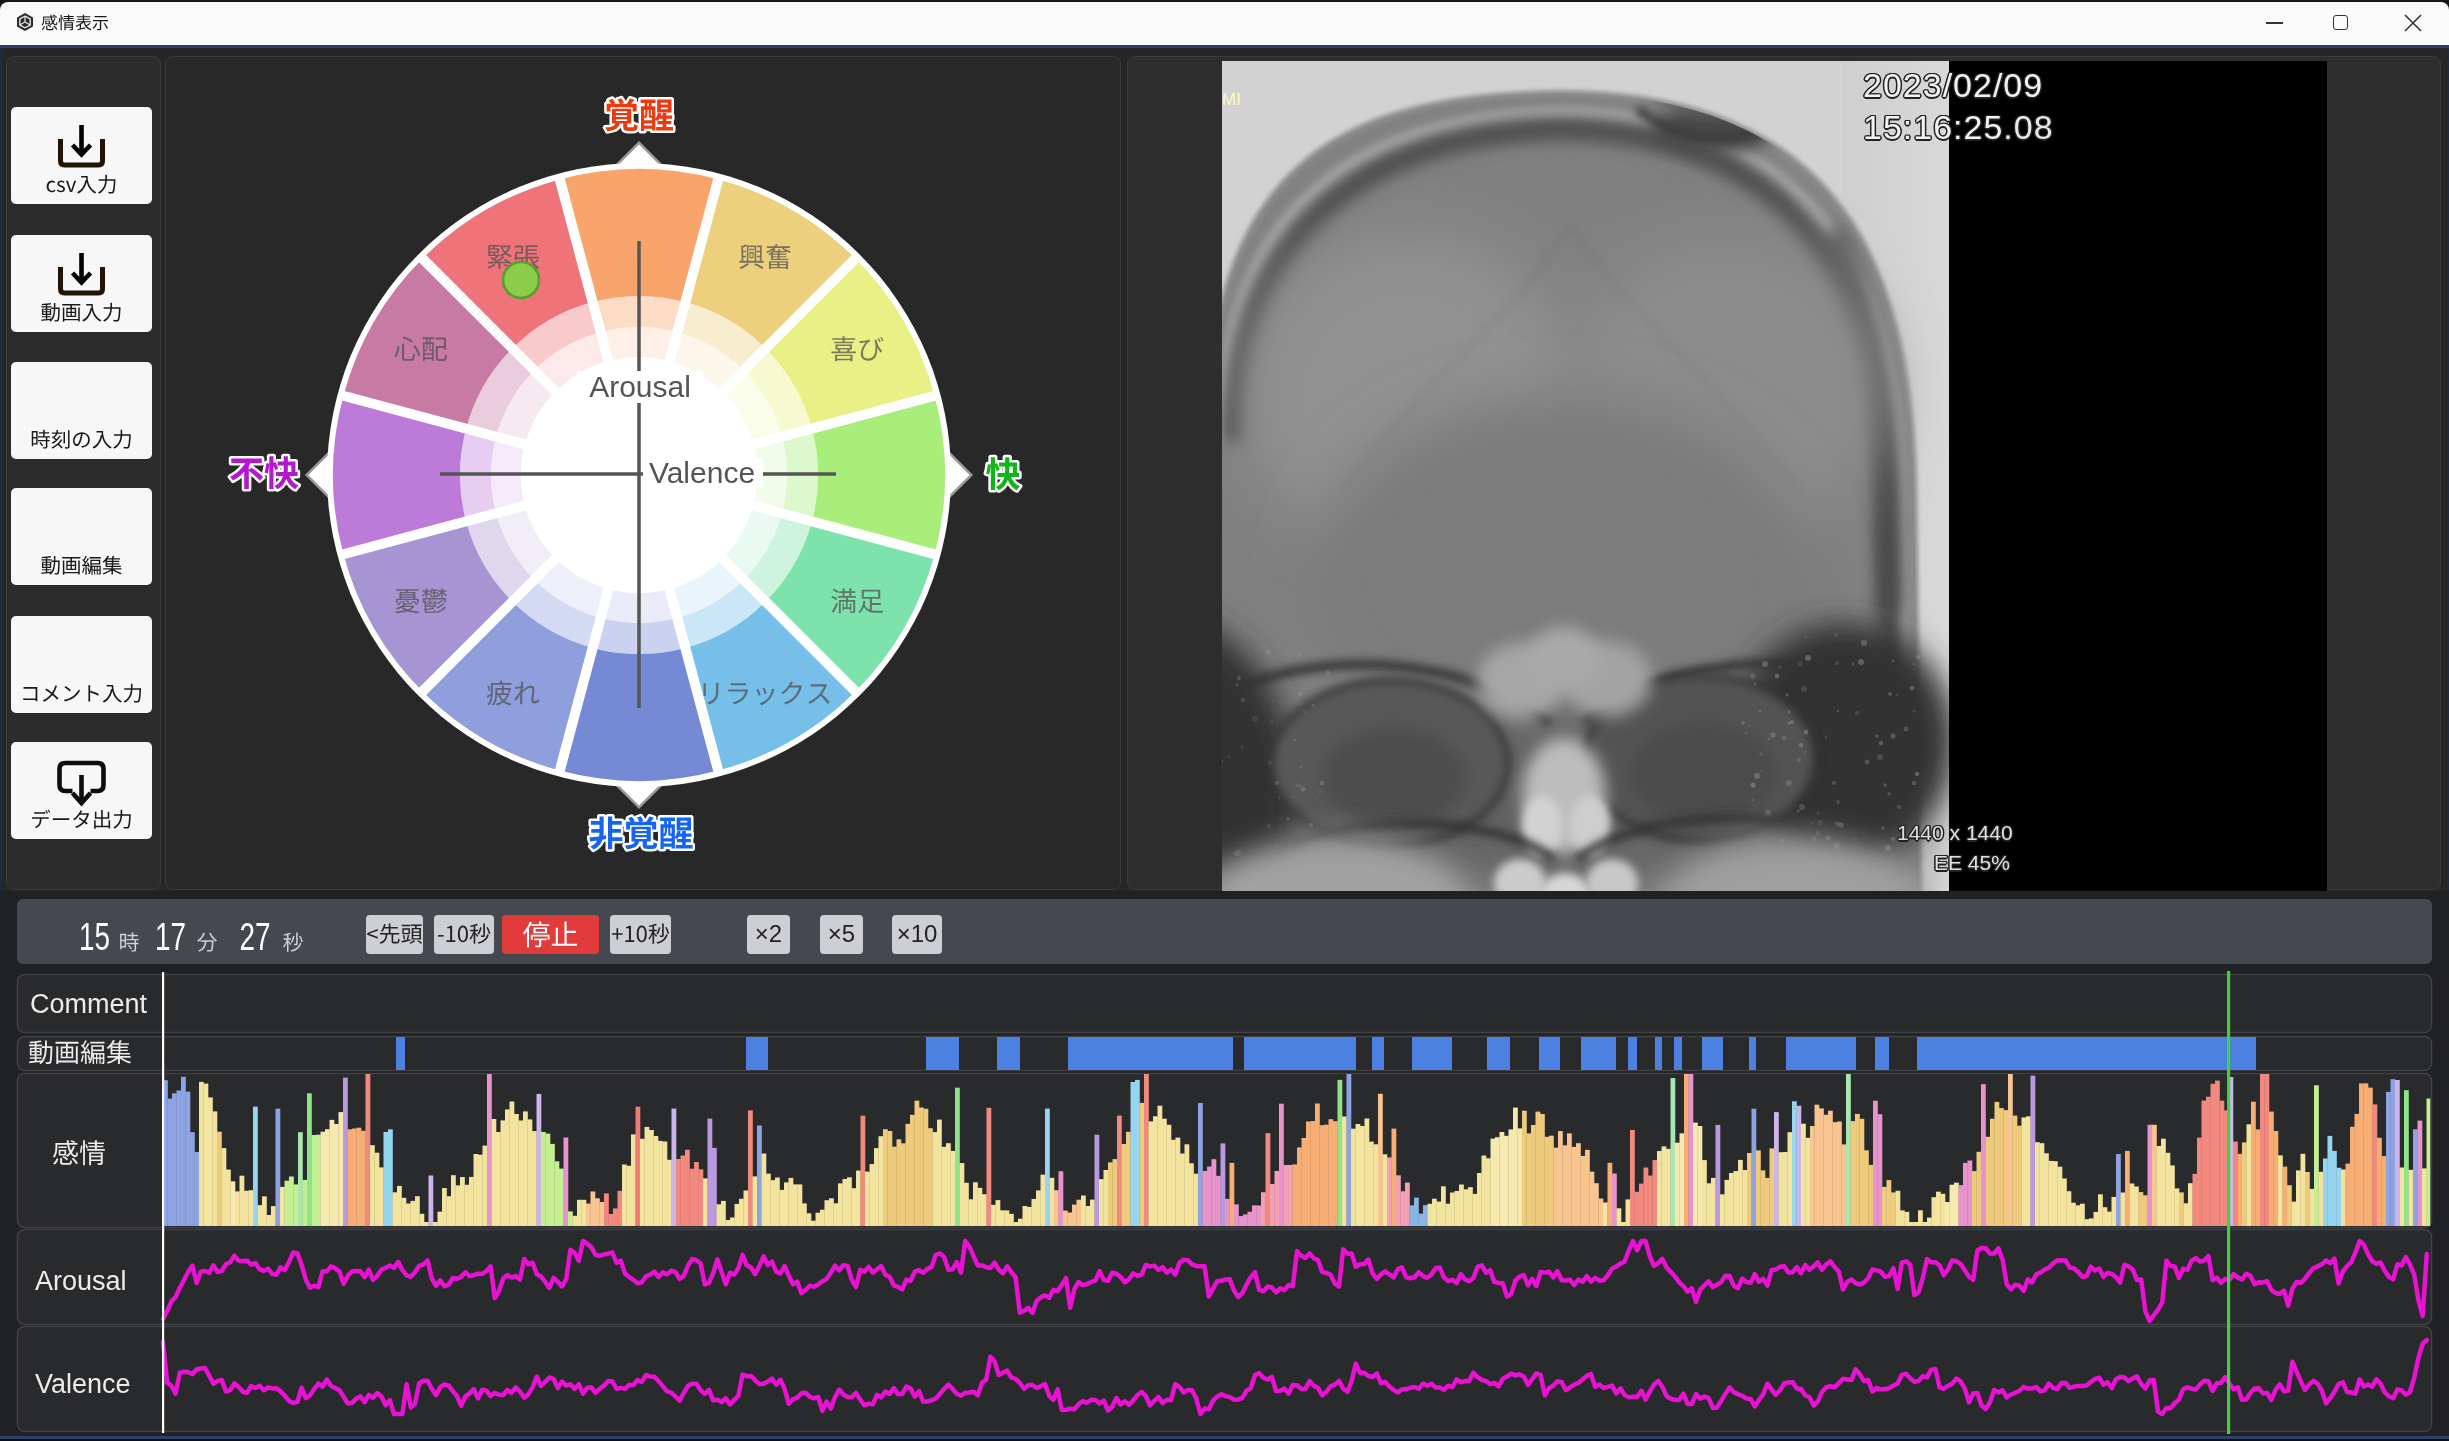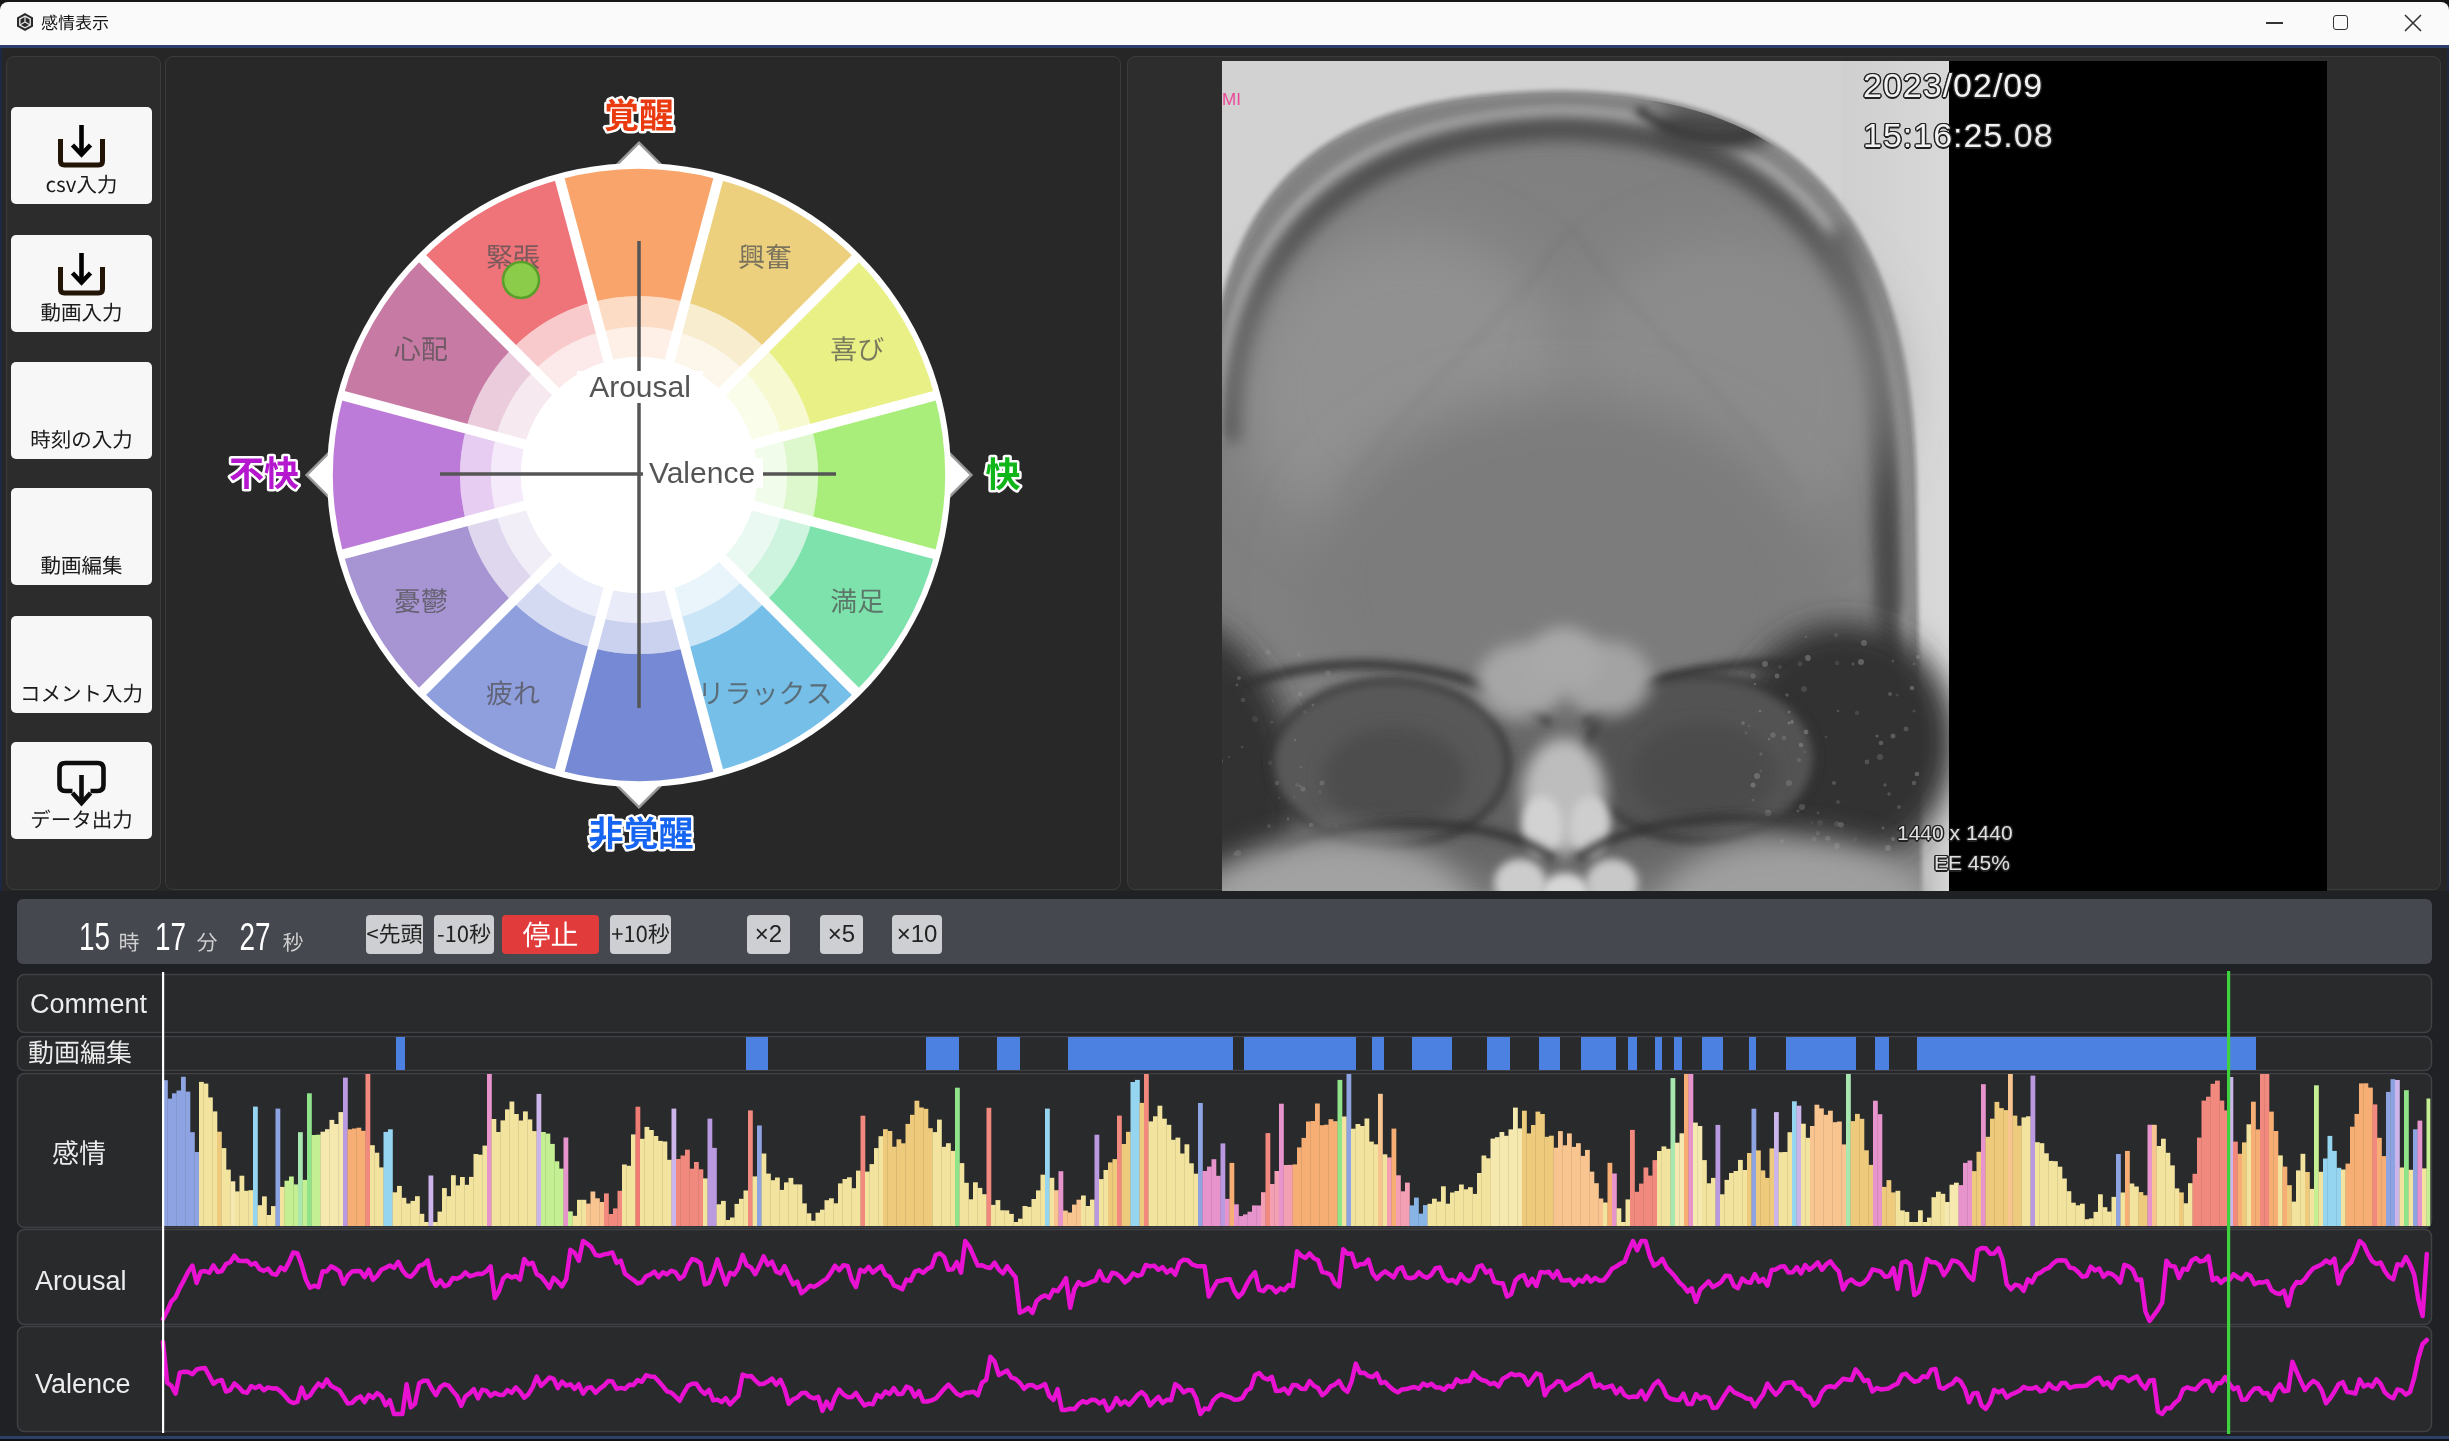--- a/index.html
+++ b/index.html
@@ -417,22 +417,22 @@
     <path d="M 342,662 L 342,832" stroke="#6f6f6f" stroke-width="9" filter="url(#b2)"></path>
     <path d="M 55,788 C 170,744 288,764 332,798" fill="none" stroke="#303030" stroke-width="8" filter="url(#b2)"></path>
     <path d="M 355,798 C 405,758 538,738 650,783" fill="none" stroke="#303030" stroke-width="8" filter="url(#b2)"></path>
     <ellipse cx="115" cy="848" rx="135" ry="72" fill="#a2a2a2" filter="url(#b4)"></ellipse>
     <ellipse cx="572" cy="848" rx="135" ry="72" fill="#9f9f9f" filter="url(#b4)"></ellipse>
     <ellipse cx="298" cy="822" rx="26" ry="24" fill="#cccccc" filter="url(#b2)"></ellipse>
     <ellipse cx="390" cy="822" rx="26" ry="24" fill="#c8c8c8" filter="url(#b2)"></ellipse>
     <ellipse cx="343" cy="834" rx="25" ry="22" fill="#d6d6d6" filter="url(#b2)"></ellipse>
   </svg>
 <div class="abs outline" style="left:1819px;top:66px;font-size:34px;color:#f2f2f2;letter-spacing:1px">2023/02/09</div>
-<div class="abs outline" style="left:1819px;top:116px;font-size:34px;color:#f2f2f2;letter-spacing:1px">15:16:25<span style="color:#e8e8e8">.08</span></div>
-<div class="abs" style="left:1222px;top:90px;font-size:17px;color:#ec4899">MI</div>
+<div class="abs outline" style="left:1819px;top:108px;font-size:34px;color:#f2f2f2;letter-spacing:1px">15:16:25<span style="color:#e8e8e8">.08</span></div>
+<div class="abs" style="left:1222px;top:90px;font-size:17px;color:#fef9c3">MI</div>
 <div class="abs outline" style="left:1853px;top:821px;font-size:21px;color:#e0e0e0">1440 x 1440</div>
 <div class="abs outline" style="left:1890px;top:851px;font-size:21px;color:#e0e0e0">EE 45%</div>
 
 <div class="abs" style="left:0;top:891px;width:2449px;height:545px;background:#202124"></div>
 <svg width="2449" height="80" viewBox="0 890 2449 80" style="position:absolute;left:0;top:890px">
     <rect x="17" y="899" width="2415" height="65" rx="6" fill="#45484e"></rect>
     <text x="94.5" y="950" font-size="39" fill="#fff" text-anchor="middle" textLength="31" lengthAdjust="spacingAndGlyphs" font-family="Liberation Sans, sans-serif">15</text>
     <text x="170.5" y="950" font-size="39" fill="#fff" text-anchor="middle" textLength="31" lengthAdjust="spacingAndGlyphs" font-family="Liberation Sans, sans-serif">17</text>
     <text x="255" y="950" font-size="39" fill="#fff" text-anchor="middle" textLength="31" lengthAdjust="spacingAndGlyphs" font-family="Liberation Sans, sans-serif">27</text>
     <g fill="#d0d0d0">

